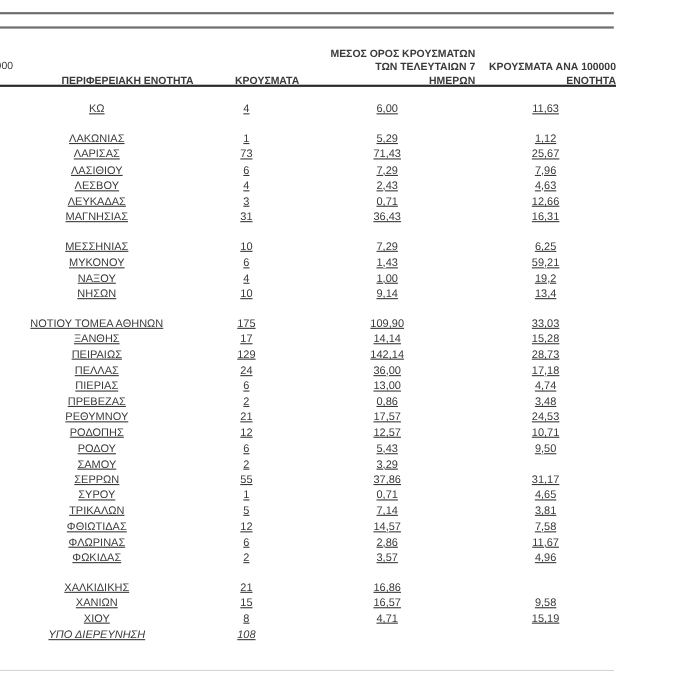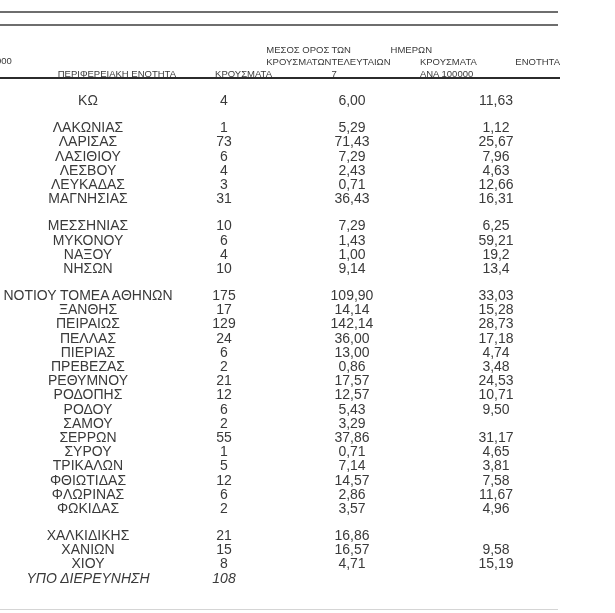--- a/index.html
+++ b/index.html
@@ -32,41 +32,43 @@
     left: 0;
     top: 44px;
     width: 560px;
     height: 36px;
     display: flex;
     align-items: flex-end;
     font-size: 9.5px;
   }
   .hcol {
     display: flex;
-    flex-direction: row;
+    flex-direction: column;
     justify-content: flex-end;
-    text-align: left;
+    text-align: right;
     line-height: 12px;
+    font-weight: bold;
   }
   .c0 { width: 176px; }
   .c1 { width: 96px;  }
   .c2 { width: 160px; }
-  .c3 { width: 128px; gap: 39px; }
+  .c3 { width: 128px; }
 
   .rows {
     position: absolute;
     left: 0;
     top: 93px;
     width: 560px;
   }
   .row {
     display: flex;
     height: 14.2px;
     line-height: 14.2px;
-    font-size: 14px;
+    font-size: 10px;
+    text-decoration: underline;
   }
   .cell { text-align: center; overflow: visible; white-space: nowrap; }
   .spacer { height: 13px; }
   .italic { font-style: italic; }
 </style>
 </head>
 <body>
 
 <div class="page">
 

